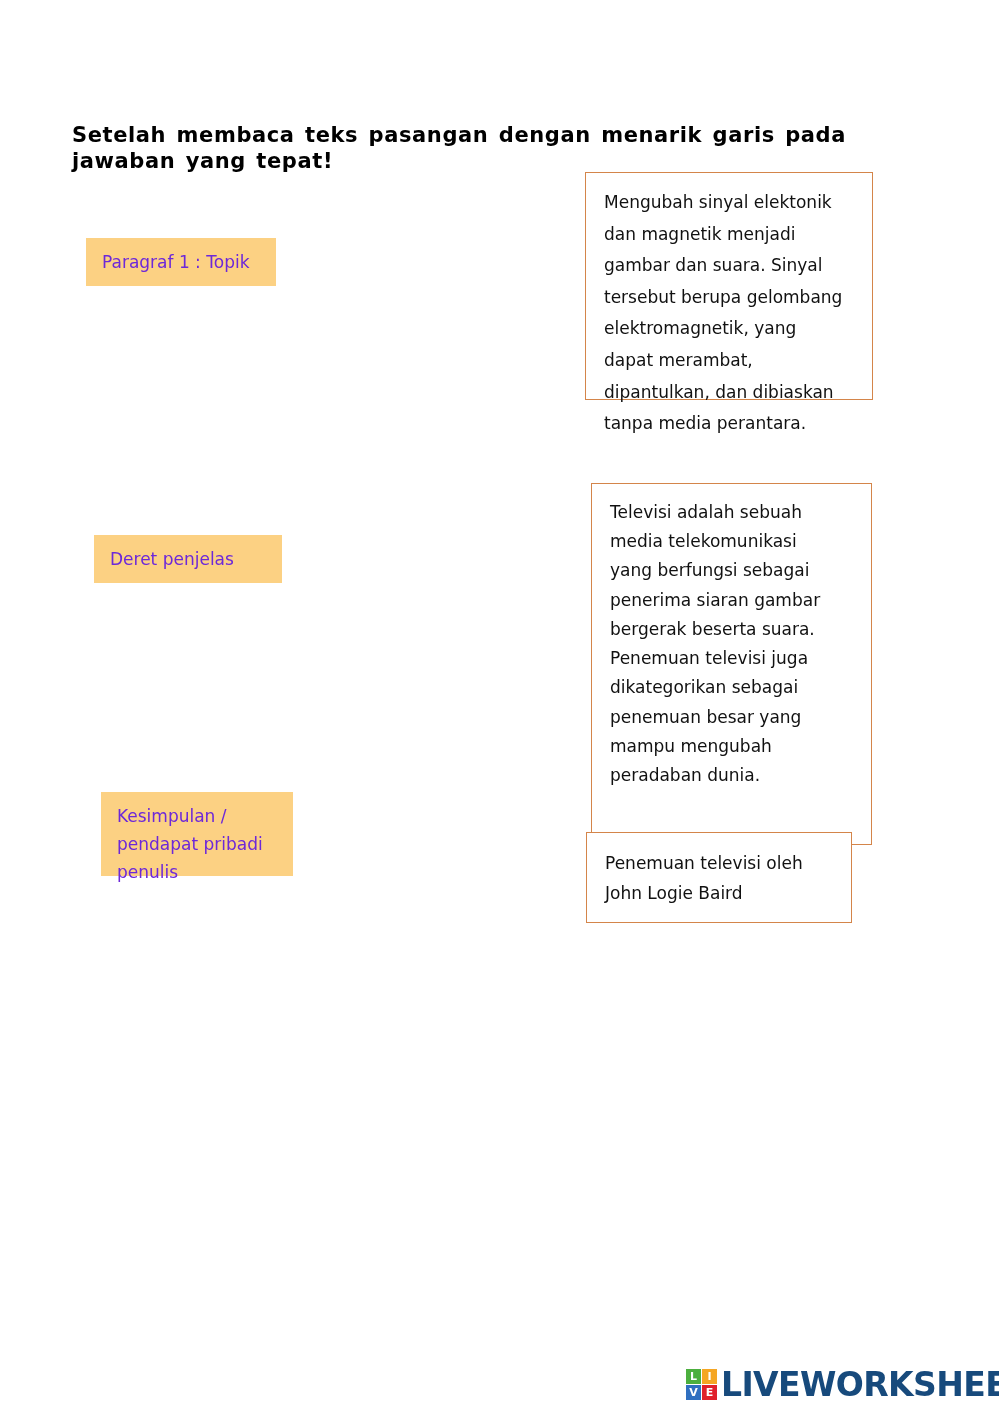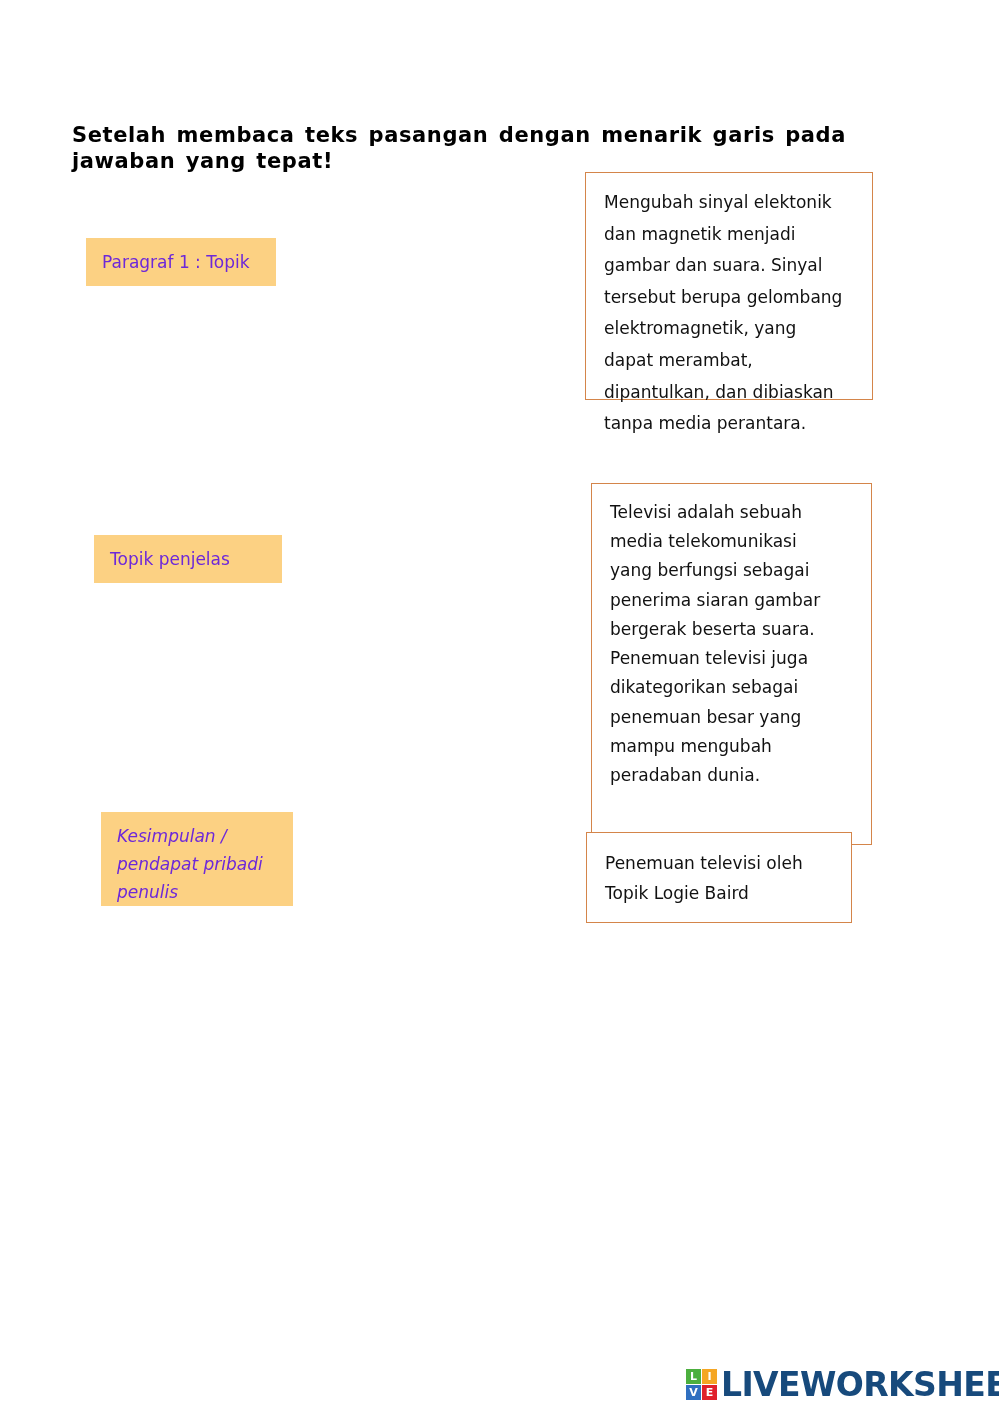--- a/index.html
+++ b/index.html
@@ -41,21 +41,21 @@
     color: #6d28d9;
     font-size: 17px;
     line-height: 1.65;
     padding: 10px 14px 10px 16px;
     box-sizing: border-box;
     border: none;
   }
 
   #label-0 { left: 86px;  top: 238px; width: 190px; height: 48px; }
   #label-1 { left: 94px;  top: 535px; width: 188px; height: 48px; }
-  #label-2 { left: 101px; top: 812px; width: 192px; height: 94px; font-style: italic; }
+  #label-2 { left: 101px; top: 792px; width: 192px; height: 84px; }
 
   
   .answer-card {
     position: absolute;
     background: #ffffff;
     border: 1.6px solid #D4854A;
     color: #111111;
     font-size: 17px;
     line-height: 1.86;
     padding: 14px 28px 12px 18px;
@@ -110,29 +110,29 @@
 </style>
 </head>
 <body>
 
 <div id="page">
 
   <div id="instruction">Setelah membaca teks pasangan dengan menarik garis pada jawaban yang tepat!</div>
 
   <div class="label-card" id="label-0">Paragraf 1 : Topik</div>
 
-  <div class="label-card" id="label-1">Topik penjelas</div>
+  <div class="label-card" id="label-1">Deret penjelas</div>
 
   <div class="label-card" id="label-2">Kesimpulan / pendapat pribadi penulis</div>
 
   <div class="answer-card" id="answer-0">Mengubah sinyal elektonik dan magnetik menjadi gambar dan suara. Sinyal tersebut berupa gelombang elektromagnetik, yang dapat merambat, dipantulkan, dan dibiaskan tanpa media perantara.</div>
 
   <div class="answer-card" id="answer-1">Televisi adalah sebuah media telekomunikasi yang berfungsi sebagai penerima siaran gambar bergerak beserta suara. Penemuan televisi juga dikategorikan sebagai penemuan besar yang mampu mengubah peradaban dunia.</div>
 
-  <div class="answer-card" id="answer-2">Penemuan televisi oleh Topik Logie Baird</div>
+  <div class="answer-card" id="answer-2">Penemuan televisi oleh John Logie Baird</div>
 
   <div id="footer-logo">
     <div id="logo-tiles">
       <div class="logo-tile tile-l">L</div>
       <div class="logo-tile tile-i">I</div>
       <div class="logo-tile tile-v">V</div>
       <div class="logo-tile tile-e">E</div>
     </div>
     <div id="logo-wordmark">LIVEWORKSHEETS</div>
   </div>

